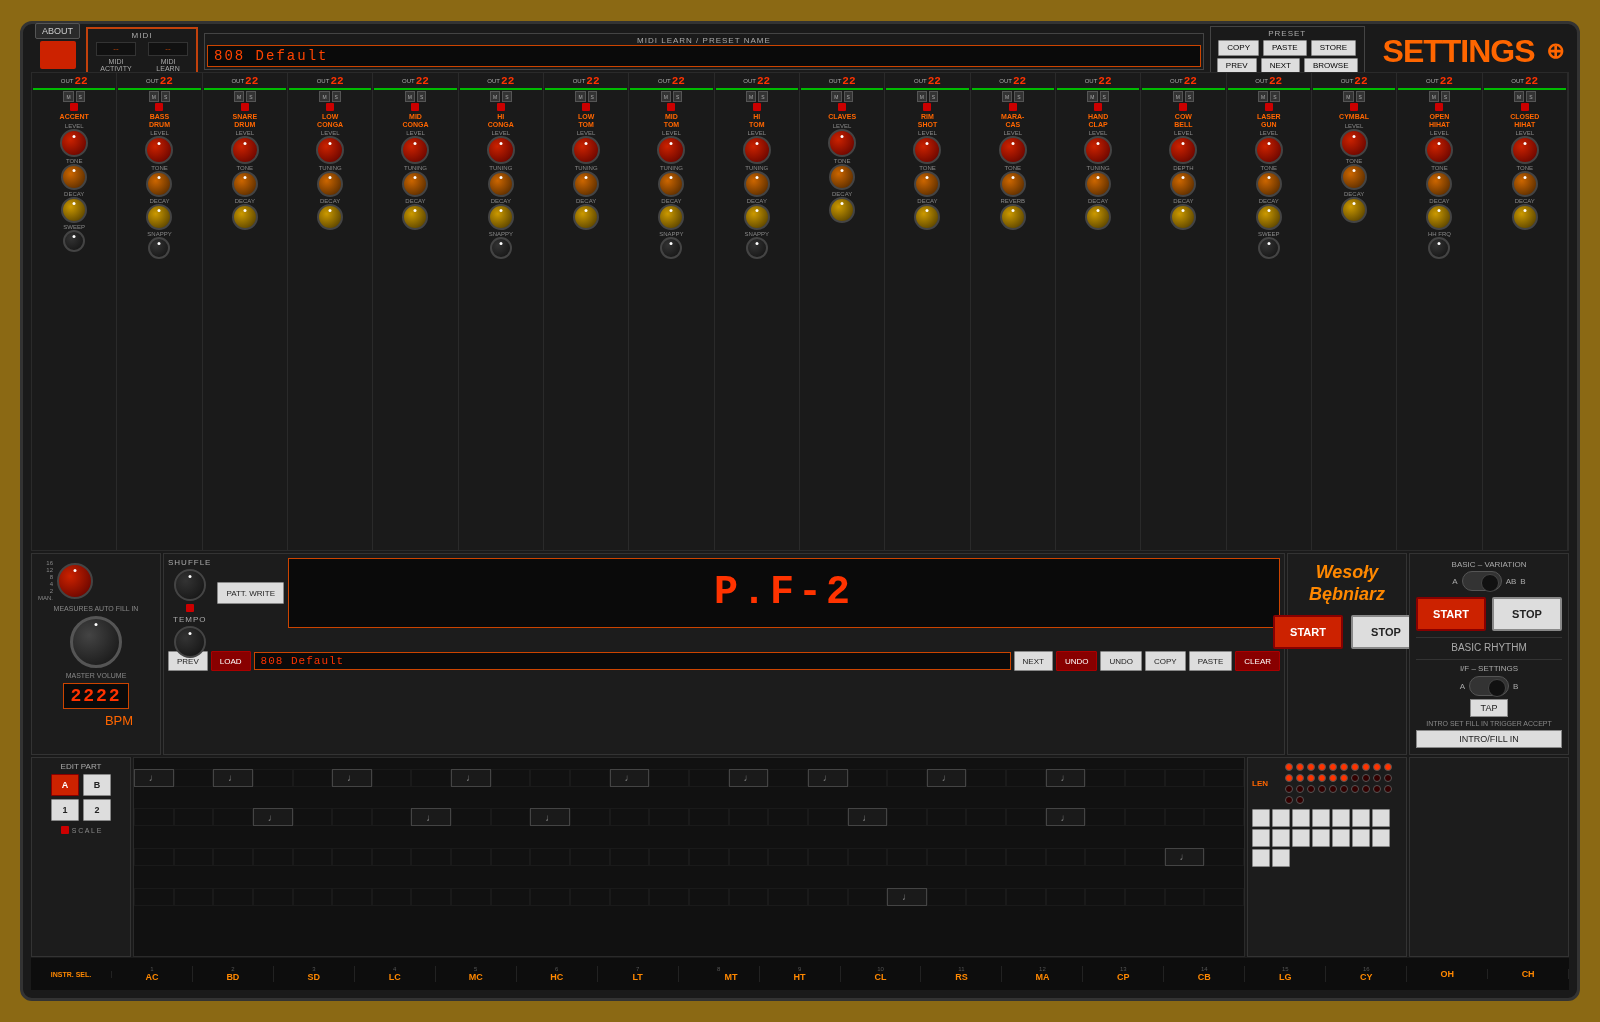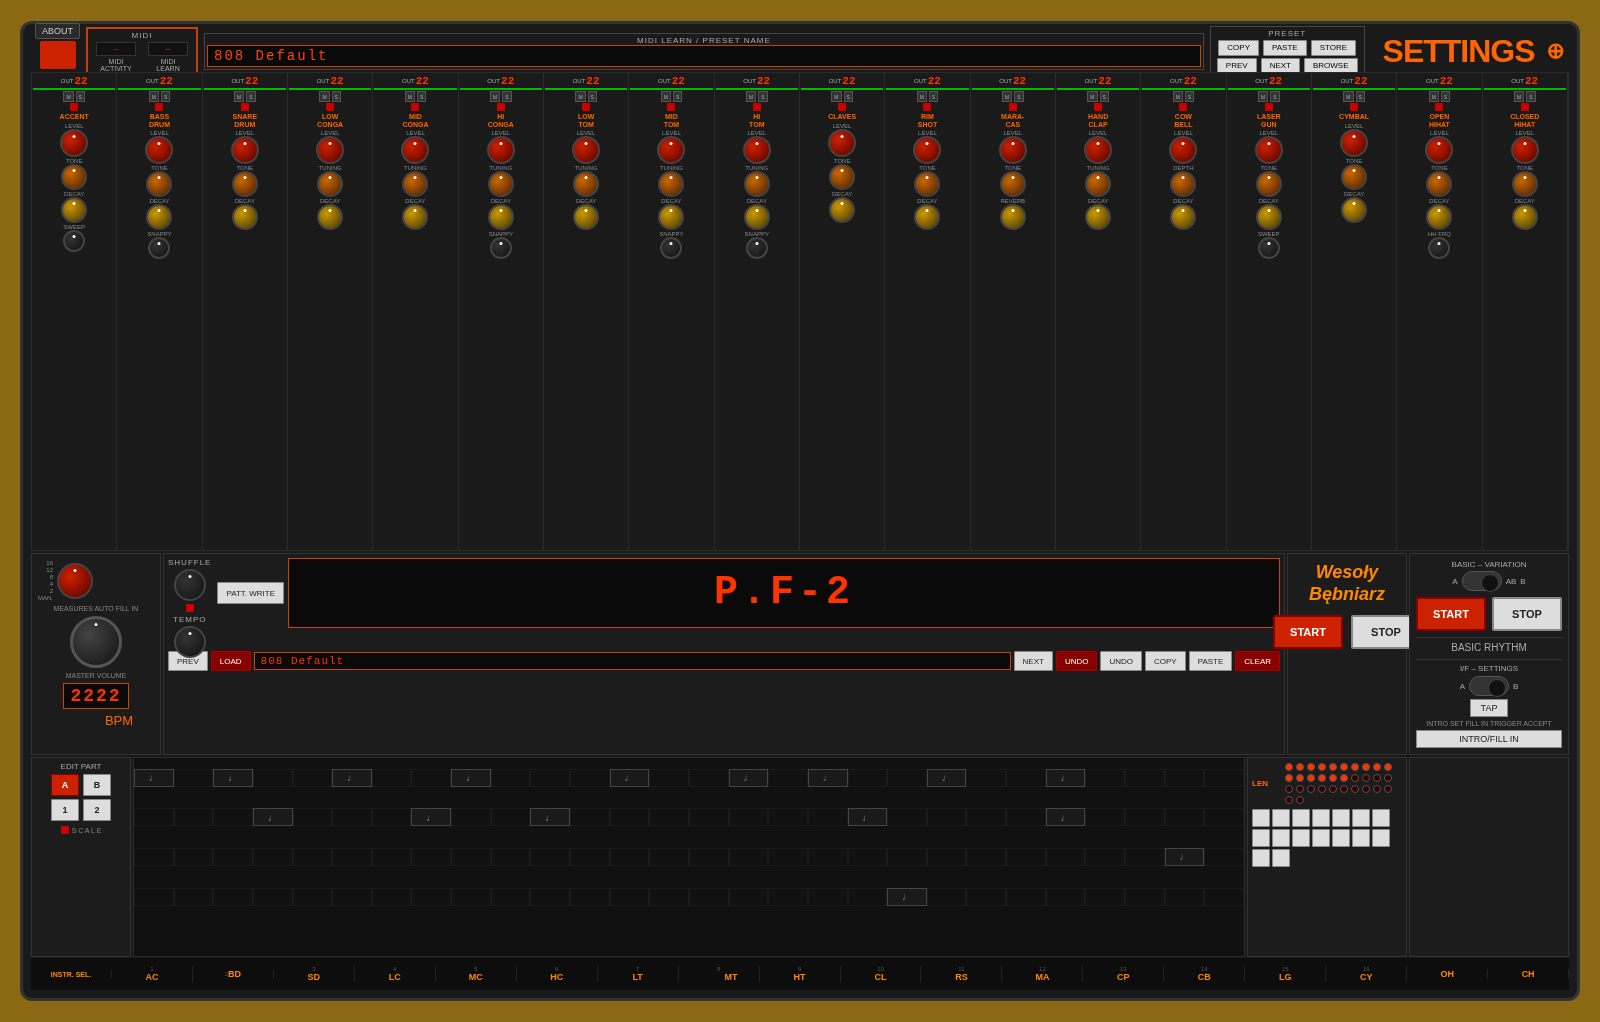--- a/index.html
+++ b/index.html
@@ -1318,21 +1318,21 @@
 
     <div style="display:flex;height:32px;background:#0d0d0d;margin-top:1px;align-items:center;" id="instr-labels-row">
     <div style="flex: 1 1 0%; display: flex; flex-direction: column; align-items: center; justify-content: center; border-right: 1px solid rgb(34, 34, 34);">
     <span style="color:#555;font-size:6px;"></span>
     <span style="color:#ff8800;font-size:7px;font-weight:bold;">INSTR. SEL.</span>
   </div>
         <div style="flex: 1 1 0%; display: flex; flex-direction: column; align-items: center; justify-content: center; border-right: 1px solid rgb(34, 34, 34);">
     <span style="color:#555;font-size:6px;">1</span>
     <span style="color:#ff8800;font-size:9px;font-weight:bold;">AC</span>
   </div>
-        <div style="flex: 1 1 0%; display: flex; flex-direction: row; align-items: center; justify-content: center; border-right: 1px solid rgb(34, 34, 34);">
+        <div style="flex: 1 1 0%; display: flex; flex-direction: column; align-items: center; justify-content: center; border-right: 1px solid rgb(34, 34, 34);">
     <span style="color:#555;font-size:6px;">2</span>
     <span style="color:#ff8800;font-size:9px;font-weight:bold;">BD</span>
   </div>
         <div style="flex: 1 1 0%; display: flex; flex-direction: column; align-items: center; justify-content: center; border-right: 1px solid rgb(34, 34, 34);">
     <span style="color:#555;font-size:6px;">3</span>
     <span style="color:#ff8800;font-size:9px;font-weight:bold;">SD</span>
   </div>
         <div style="flex: 1 1 0%; display: flex; flex-direction: column; align-items: center; justify-content: center; border-right: 1px solid rgb(34, 34, 34);">
     <span style="color:#555;font-size:6px;">4</span>
     <span style="color:#ff8800;font-size:9px;font-weight:bold;">LC</span>

